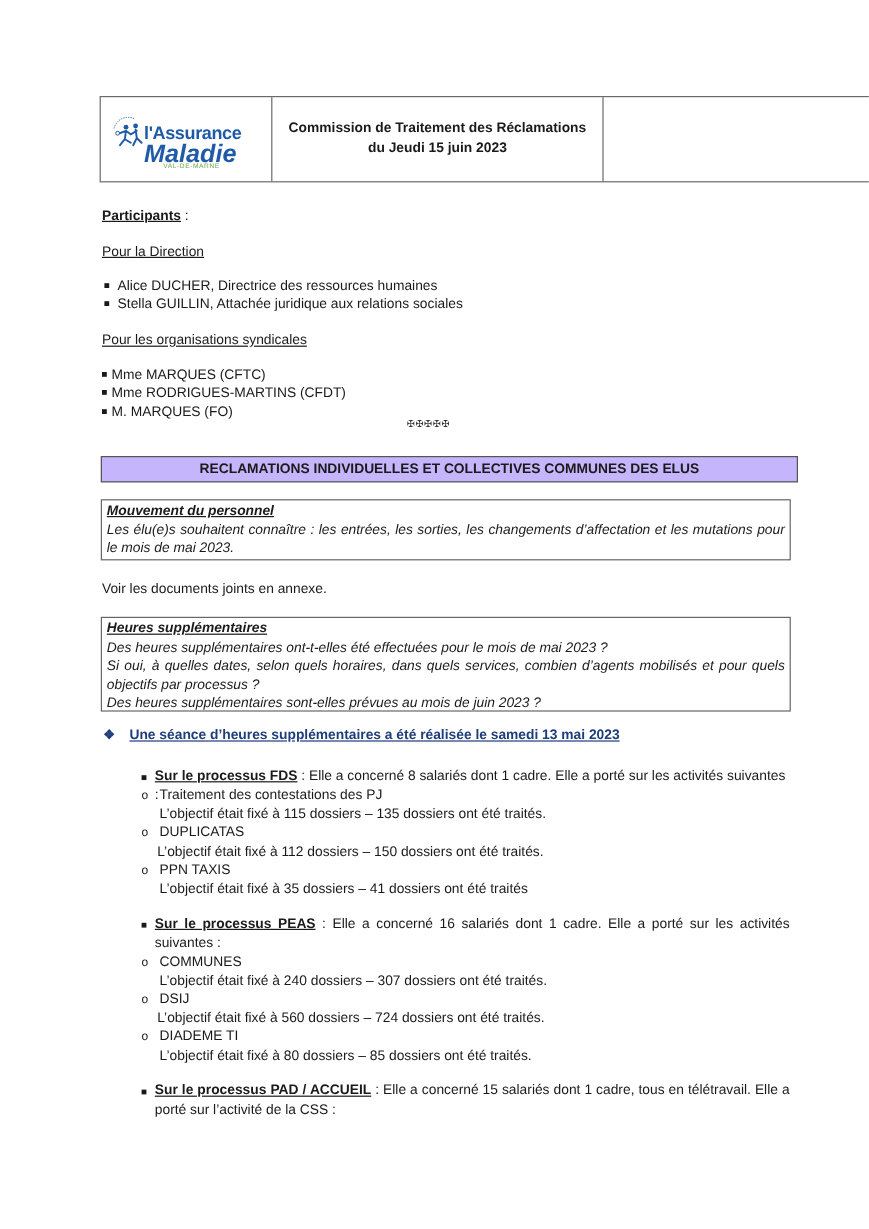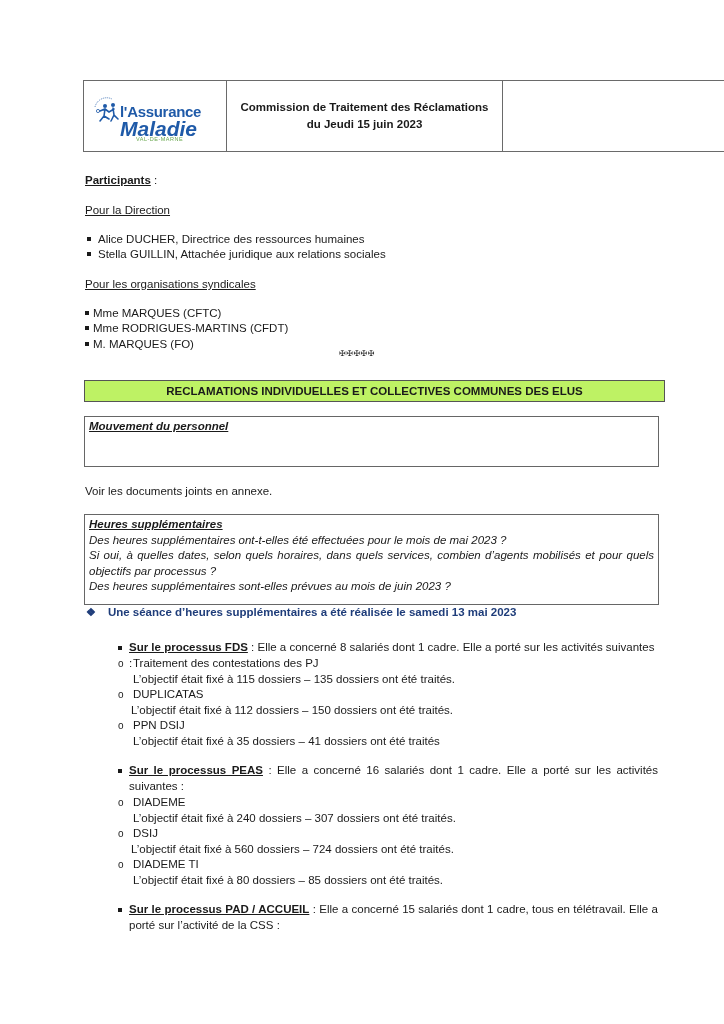--- a/index.html
+++ b/index.html
@@ -26,34 +26,34 @@
     .logo-mark { position: absolute; left: 2px; top: 4px; width: 30px; height: 28px; }
 
     .txt { position: absolute; white-space: nowrap; text-align: center; }
     .u { text-decoration: underline; }
     .b { font-weight: bold; }
 
     .bullet-sq { display: inline-block; width: 4px; height: 4px; background: #1a1a1a; vertical-align: middle; margin-right: 7px; position: relative; top: -1px; }
 
     .section-bar {
       position: absolute; left: 84px; top: 380px; width: 581px; height: 22px;
-      background: #bef264; border: 1.5px solid #555; box-sizing: border-box;
+      background: #c4b5fd; border: 1.5px solid #555; box-sizing: border-box;
       display: flex; align-items: center; justify-content: center;
       font-weight: bold; font-size: 11.5px;
     }
     .box {
       position: absolute; left: 84px; width: 575px; border: 1.5px solid #666;
       box-sizing: border-box; padding: 2px 4px; font-size: 11.5px; line-height: 15.5px;
     }
     .box p { margin: 0; font-style: italic; }
     .justify { text-align: justify; }
 
     .blue-head { position: absolute; left: 86px; top: 606px; color: #1f3d7a; font-weight: bold; font-size: 11.5px; white-space: nowrap; }
     .blue-head .dia { display: inline-block; margin-right: 12px; font-size: 11px; }
-    .blue-head .t { }
+    .blue-head .t { text-decoration: underline; }
 
     .proc { position: absolute; left: 118px; width: 540px; font-size: 11.5px; line-height: 15.5px; }
     .proc .sq { position: absolute; left: 0; top: 6px; width: 4px; height: 4px; background: #1a1a1a; }
     .proc .body { margin-left: 11px; }
     .proc .body.just { text-align: justify; }
 
     .act { position: absolute; left: 118px; font-size: 11.5px; line-height: 15.5px; white-space: nowrap; }
     .act .o { position: absolute; left: 0; top: 0; font-size: 10px; }
     .act .name { position: absolute; left: 15px; top: 0; }
     .act .detail { position: absolute; left: 15px; top: 15.5px; }
@@ -106,25 +106,26 @@
     <span class="bullet-sq" style="margin-right:4px;"></span><span>M. MARQUES (FO)</span>
   </div>
   <div class="txt" style="left:339px; top:349px; font-size:8px; letter-spacing:0.5px; color:#333;">✠✠✠✠✠</div>
 
   <div class="section-bar">
     <span>RECLAMATIONS INDIVIDUELLES ET COLLECTIVES COMMUNES DES ELUS</span>
   </div>
 
   <div class="box" style="top:416px; height:51px;">
     <p class="b u">Mouvement du personnel</p>
+    <p class="justify">Les élu(e)s souhaitent connaître : les entrées, les sorties, les changements d’affectation et les mutations pour le mois de mai 2023.</p>
   </div>
 
   <div class="txt" style="left:85px; top:485px;">Voir les documents joints en annexe.</div>
 
-  <div class="box" style="top:514px; height:91px;">
+  <div class="box" style="top:514px; height:79px;">
     <p class="b u">Heures supplémentaires</p>
     <p>Des heures supplémentaires ont-t-elles été effectuées pour le mois de mai 2023 ?</p>
     <p class="justify">Si oui, à quelles dates, selon quels horaires, dans quels services, combien d’agents mobilisés et pour quels objectifs par processus ?</p>
     <p>Des heures supplémentaires sont-elles prévues au mois de juin 2023 ?</p>
   </div>
 
   <div class="blue-head">
     <span class="dia">❖</span><span class="t">Une séance d’heures supplémentaires a été réalisée le samedi 13 mai 2023</span>
   </div>
 
@@ -137,31 +138,31 @@
     <span class="name">Traitement des contestations des PJ</span>
     <span class="detail">L’objectif était fixé à 115 dossiers – 135 dossiers ont été traités.</span>
   </div>
   <div class="act" style="top:687px;">
     <span class="o">o</span>
     <span class="name">DUPLICATAS</span>
     <span class="detail" style="left:13px;">L’objectif était fixé à 112 dossiers – 150 dossiers ont été traités.</span>
   </div>
   <div class="act" style="top:718px;">
     <span class="o">o</span>
-    <span class="name">PPN DSIJ</span>
+    <span class="name">PPN TAXIS</span>
     <span class="detail">L’objectif était fixé à 35 dossiers – 41 dossiers ont été traités</span>
   </div>
 
   <div class="proc" style="top:763px;">
     <span class="sq"></span>
     <div class="body just"><span class="b u">Sur le processus PEAS</span><span> : Elle a concerné 16 salariés dont 1 cadre. Elle a porté sur les activités suivantes :</span></div>
   </div>
   <div class="act" style="top:795px;">
     <span class="o">o</span>
-    <span class="name">DIADEME</span>
+    <span class="name">COMMUNES</span>
     <span class="detail">L’objectif était fixé à 240 dossiers – 307 dossiers ont été traités.</span>
   </div>
   <div class="act" style="top:826px;">
     <span class="o">o</span>
     <span class="name">DSIJ</span>
     <span class="detail" style="left:13px;">L’objectif était fixé à 560 dossiers – 724 dossiers ont été traités.</span>
   </div>
   <div class="act" style="top:857px;">
     <span class="o">o</span>
     <span class="name">DIADEME TI</span>

